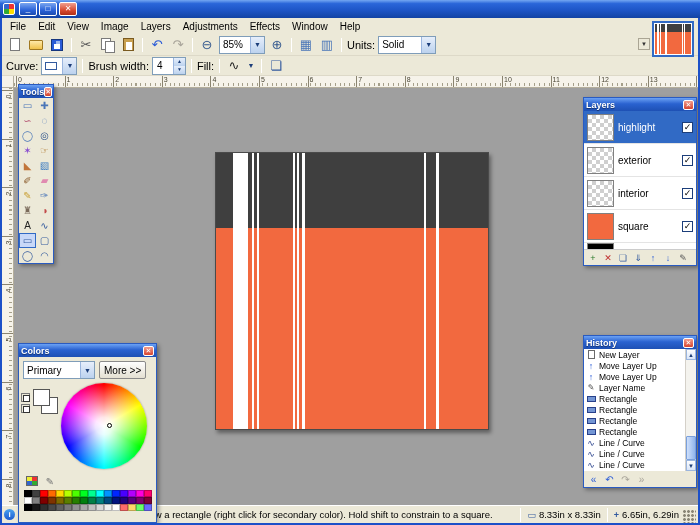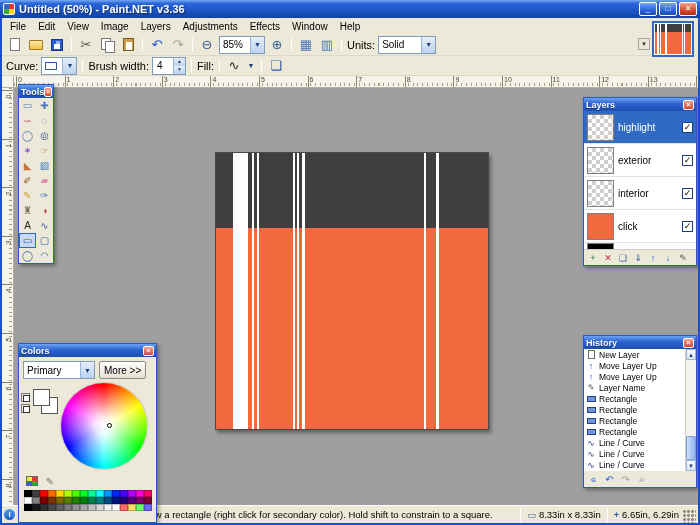--- a/index.html
+++ b/index.html
@@ -157,21 +157,20 @@
 </head>
 <body>
 
 <div id="app">
   <div class="frame-edge" id="edge-l"></div>
   <div class="frame-edge" id="edge-r"></div>
   <div class="frame-edge" id="edge-b"></div>
 
   <div id="title-bar">
     <div id="app-icon"></div>
-    <div id="title-text">Untitled (50%) - Paint.NET v3.36</div>
     <div id="win-controls" style="display:flex;gap:2px;">
         <span class="win-btn">_</span>
         <span class="win-btn">□</span>
         <span class="win-btn close">✕</span>
       </div>
   </div>
 
   <div id="menu-bar">
       <span class="menu-item">File</span>
       <span class="menu-item">Edit</span>
@@ -382,21 +381,21 @@
           <span class="layer-name">exterior</span>
           <span class="layer-check">✓</span>
         </div>
         <div class="layer-row">
           <span class="layer-thumb thumb-checker"></span>
           <span class="layer-name">interior</span>
           <span class="layer-check">✓</span>
         </div>
         <div class="layer-row">
           <span class="layer-thumb " style="background: rgb(242, 105, 63);"></span>
-          <span class="layer-name">click</span>
+          <span class="layer-name">square</span>
           <span class="layer-check">✓</span>
         </div>
       </div>
     <div id="layer-sliver">
         <span class="sliver-thumb"></span>
       </div>
     <div id="layers-toolbar">
         <span class="lt-btn" style="color: rgb(42, 122, 42);">+</span>
         <span class="lt-btn" style="color: rgb(192, 48, 48);">✕</span>
         <span class="lt-btn" style="color: rgb(51, 90, 158);">❏</span>

